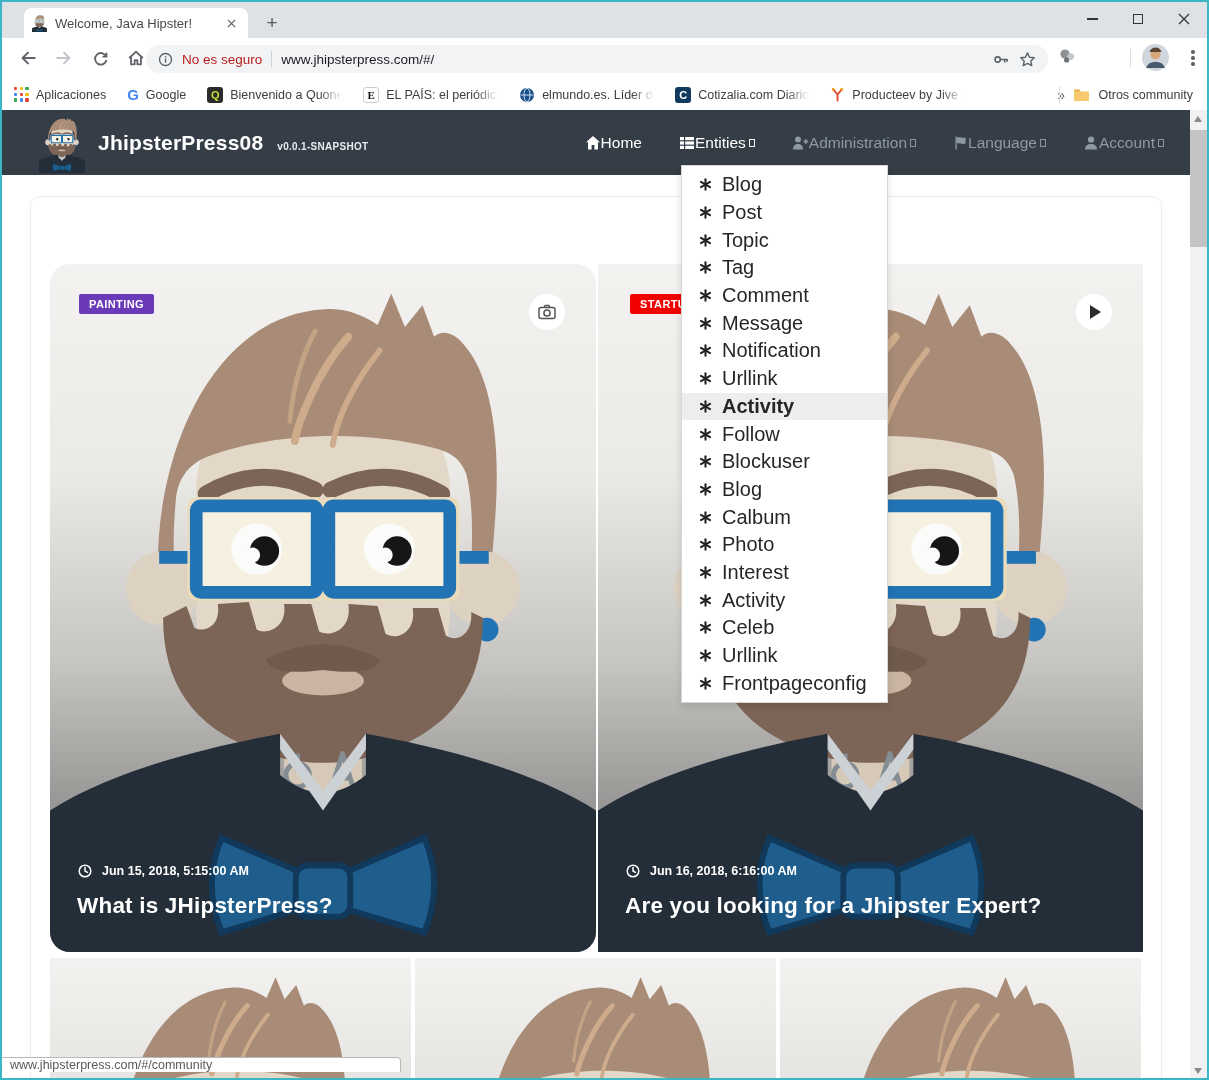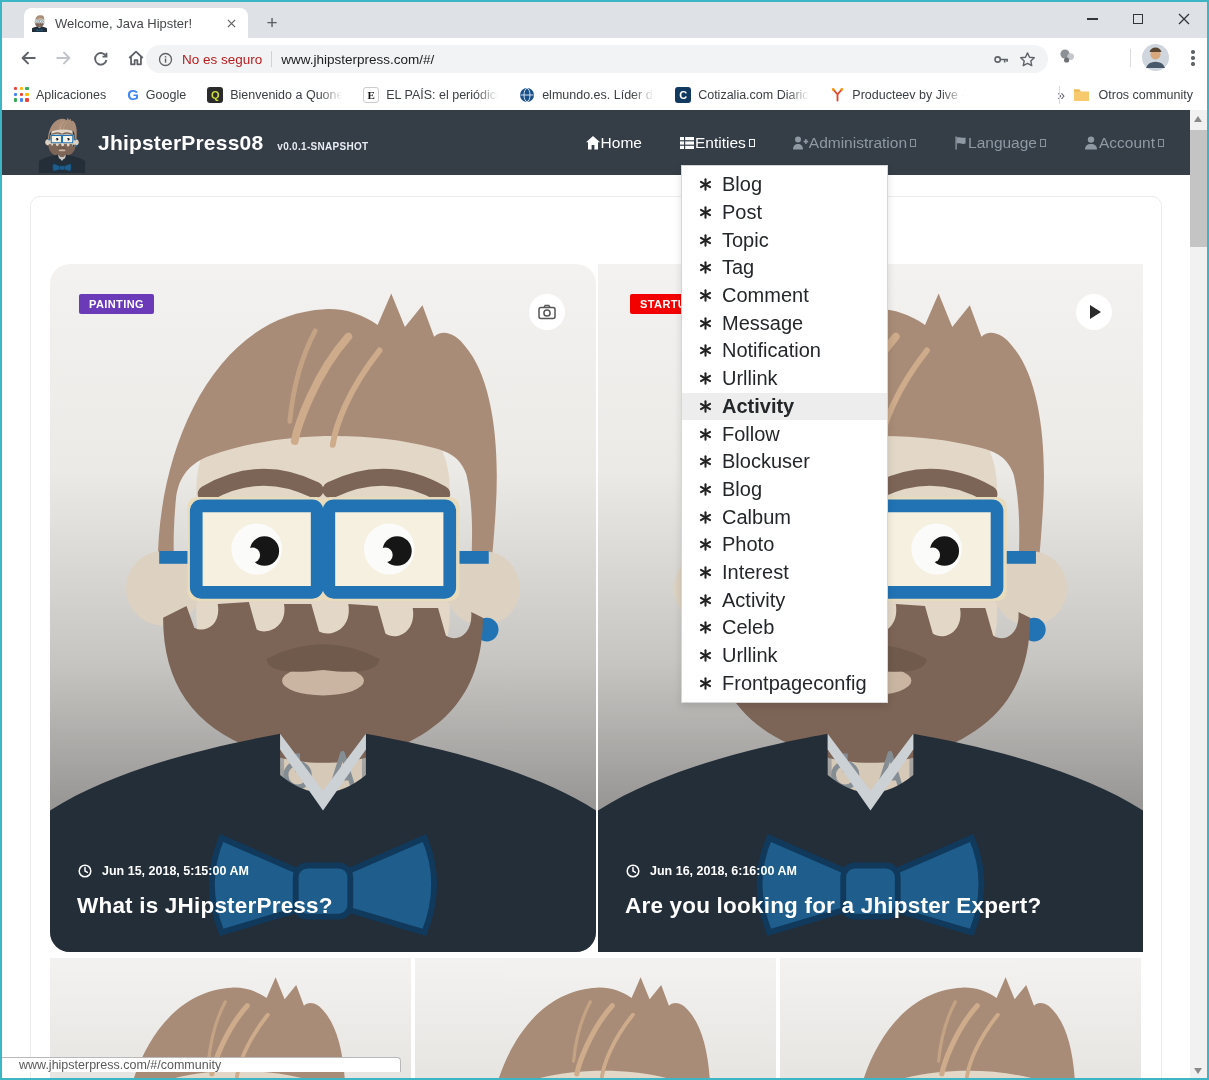--- a/index.html
+++ b/index.html
@@ -85,21 +85,21 @@
   .card-s1{left:48px;} .card-s2{left:413px;} .card-s3{left:778px;}
   .card-s .hipster-img{position:absolute; left:0; top:0; width:361px; height:451px;}
 
   
   .dropdown{position:absolute; left:679px; top:55px; width:207px; background:#fff; border:1px solid rgba(0,0,0,.16); box-shadow:0 3px 8px rgba(0,0,0,.12); padding:5px 0; z-index:50;}
   .dd-item{height:27.7px; display:flex; align-items:center; gap:10px; padding-left:17px; font-size:20px; color:#242729; cursor:pointer;}
   .dd-item svg{flex:0 0 auto;}
   .dd-item.active{background:#ededed; font-weight:bold;}
 
   
-  .statusbar{position:absolute; left:0; top:947px; width:399px; height:15px; background:#fff; border:1px solid #b9b9b9; border-left:none; border-bottom:none; border-radius:0 4px 0 0; display:flex; align-items:center; padding-left:17px; font-size:12.5px; color:#5a5a5a; z-index:60;}
+  .statusbar{position:absolute; left:0; top:947px; width:399px; height:15px; background:#fff; border:1px solid #b9b9b9; border-left:none; border-bottom:none; border-radius:0 4px 0 0; display:flex; align-items:center; padding-left:8px; font-size:12.5px; color:#5a5a5a; z-index:60;}
 
   
   .scrollbar{position:absolute; right:0; top:108px; width:17px; height:970px; background:#f1f1f2;}
   .sb-up{position:absolute; top:6px; left:4px; width:0; height:0; border-left:4.5px solid transparent; border-right:4.5px solid transparent; border-bottom:6px solid #8a8a8a;}
   .sb-thumb{position:absolute; top:20px; left:0; width:17px; height:117px; background:#c4c4c4;}
   .sb-down{position:absolute; bottom:6px; left:4px; width:0; height:0; border-left:4.5px solid transparent; border-right:4.5px solid transparent; border-top:6px solid #8a8a8a;}
 </style>
 </head>
 <body>
 

